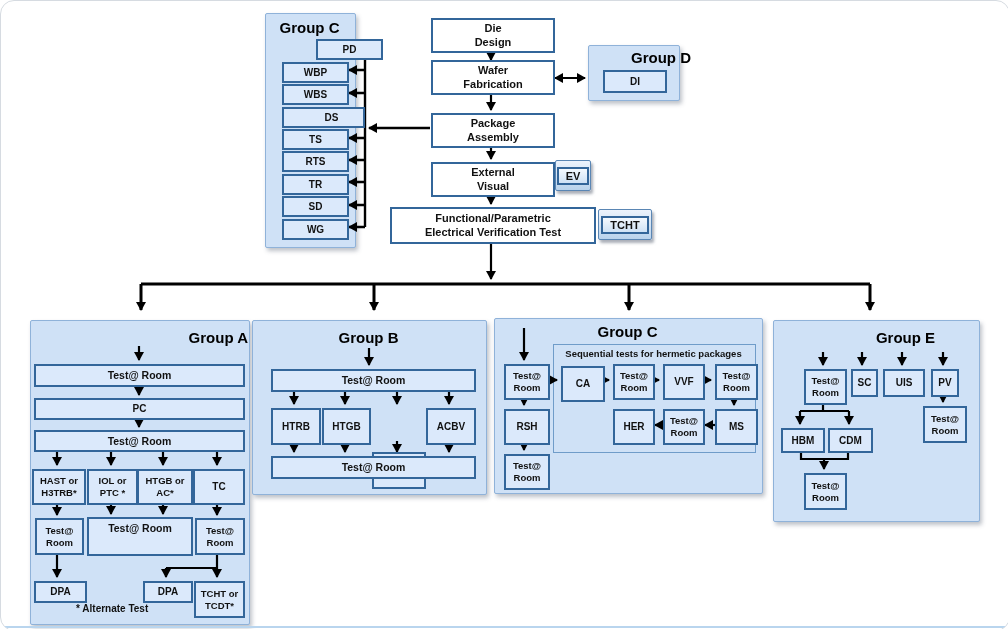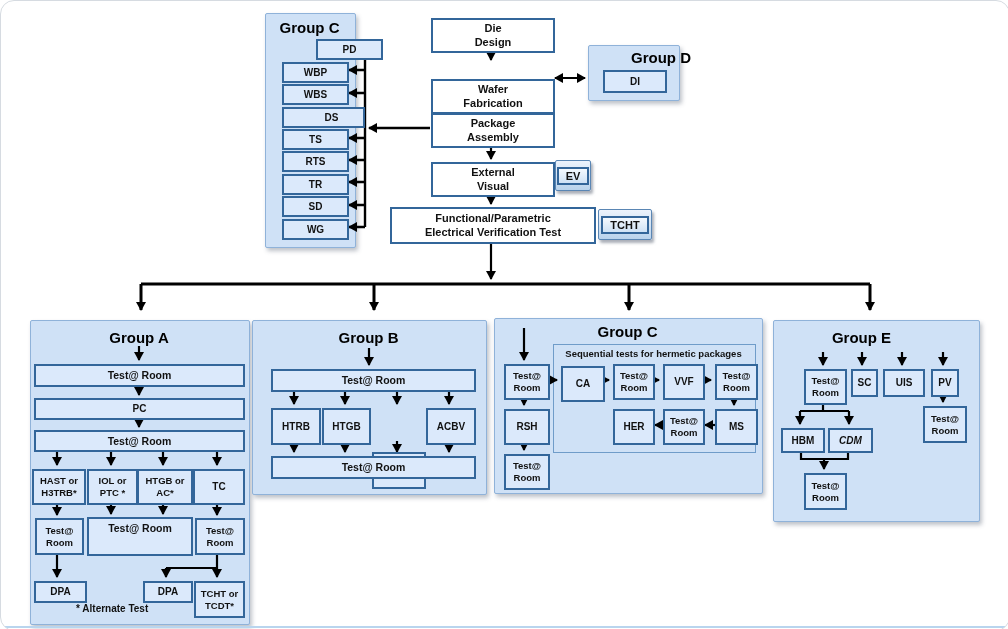--- a/index.html
+++ b/index.html
@@ -134,39 +134,39 @@
   <div class="box" style="left:281px;top:83px;width:63px;height:17px;">WBS</div>
   <div class="box" style="left:281px;top:106px;width:63px;height:17px;padding-left:16px;">DS</div>
   <div class="box" style="left:281px;top:128px;width:63px;height:17px;">TS</div>
   <div class="box" style="left:281px;top:150px;width:63px;height:17px;">RTS</div>
   <div class="box" style="left:281px;top:173px;width:63px;height:17px;">TR</div>
   <div class="box" style="left:281px;top:195px;width:63px;height:17px;">SD</div>
   <div class="box" style="left:281px;top:218px;width:63px;height:17px;">WG</div>
 
   <div class="box white" style="left:430px;top:17px;width:120px;height:31px;">Die
 Design</div>
-  <div class="box white" style="left:430px;top:78px;width:120px;height:31px;">Wafer
+  <div class="box white" style="left:430px;top:59px;width:120px;height:31px;">Wafer
 Fabrication</div>
   <div class="box white" style="left:430px;top:112px;width:120px;height:31px;">Package
 Assembly</div>
   <div class="box white" style="left:430px;top:161px;width:120px;height:31px;">External
 Visual</div>
   <div class="box white" style="left:389px;top:206px;width:202px;height:33px;">Functional/Parametric
 Electrical Verification Test</div>
   <div class="badge" style="left:554px;top:159px;width:34px;height:29px;">
     <span class="badge-inner">EV</span>
   </div>
   <div class="badge" style="left:597px;top:208px;width:52px;height:29px;">
     <span class="badge-inner">TCHT</span>
   </div>
 
   <div class="title" style="left:587px;top:48px;width:90px;margin-left:28px;">Group D</div>
   <div class="box" style="left:602px;top:69px;width:60px;height:19px;">DI</div>
 
-  <div class="title" style="left:29px;top:328px;width:218px;">Group A</div>
+  <div class="title" style="left:29px;top:328px;width:218px;text-align:right;">Group A</div>
   <div class="box" style="left:33px;top:363px;width:207px;height:19px;font-size:10.5px;">Test@ Room</div>
   <div class="box" style="left:33px;top:397px;width:207px;height:18px;">PC</div>
   <div class="box" style="left:33px;top:429px;width:207px;height:18px;font-size:10.5px;">Test@ Room</div>
   <div class="box sm" style="left:31px;top:468px;width:50px;height:32px;">HAST or
 H3TRB*</div>
   <div class="box sm" style="left:86px;top:468px;width:47px;height:32px;">IOL or
 PTC *</div>
   <div class="box sm" style="left:136px;top:468px;width:52px;height:32px;">HTGB or
 AC*</div>
   <div class="box" style="left:192px;top:468px;width:48px;height:32px;">TC</div>
@@ -200,27 +200,27 @@
   <div class="box sm" style="left:612px;top:363px;width:38px;height:32px;">Test@
 Room</div>
   <div class="box" style="left:662px;top:363px;width:38px;height:32px;">VVF</div>
   <div class="box sm" style="left:714px;top:363px;width:39px;height:32px;">Test@
 Room</div>
   <div class="box" style="left:612px;top:408px;width:38px;height:32px;">HER</div>
   <div class="box sm" style="left:662px;top:408px;width:38px;height:32px;">Test@
 Room</div>
   <div class="box" style="left:714px;top:408px;width:39px;height:32px;">MS</div>
 
-  <div class="title" style="left:772px;top:328px;width:177px;">Group E</div>
+  <div class="title" style="left:772px;top:328px;width:177px;padding-left:44px;">Group E</div>
   <div class="box sm" style="left:803px;top:368px;width:39px;height:32px;">Test@
 Room</div>
   <div class="box" style="left:850px;top:368px;width:23px;height:24px;">SC</div>
   <div class="box" style="left:882px;top:368px;width:38px;height:24px;">UIS</div>
   <div class="box" style="left:930px;top:368px;width:24px;height:24px;">PV</div>
   <div class="box sm" style="left:922px;top:405px;width:40px;height:33px;">Test@
 Room</div>
   <div class="box" style="left:780px;top:427px;width:40px;height:21px;">HBM</div>
-  <div class="box" style="left:827px;top:427px;width:41px;height:21px;font-style:italic;">CDM</div>
+  <div class="box" style="left:827px;top:427px;width:41px;height:21px;">CDM</div>
   <div class="box sm" style="left:803px;top:472px;width:39px;height:33px;">Test@
 Room</div>
 
   <div class="bottom-rule"></div>
 </div>
 
 </body></html>

